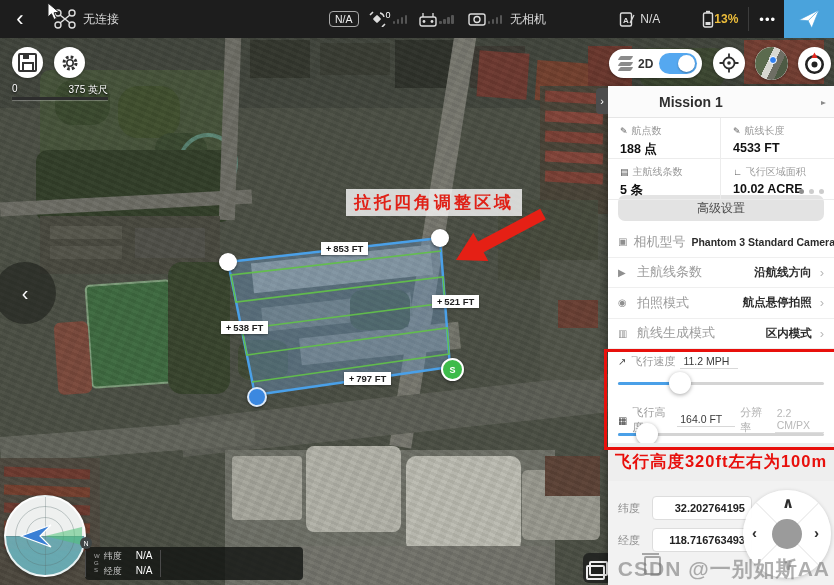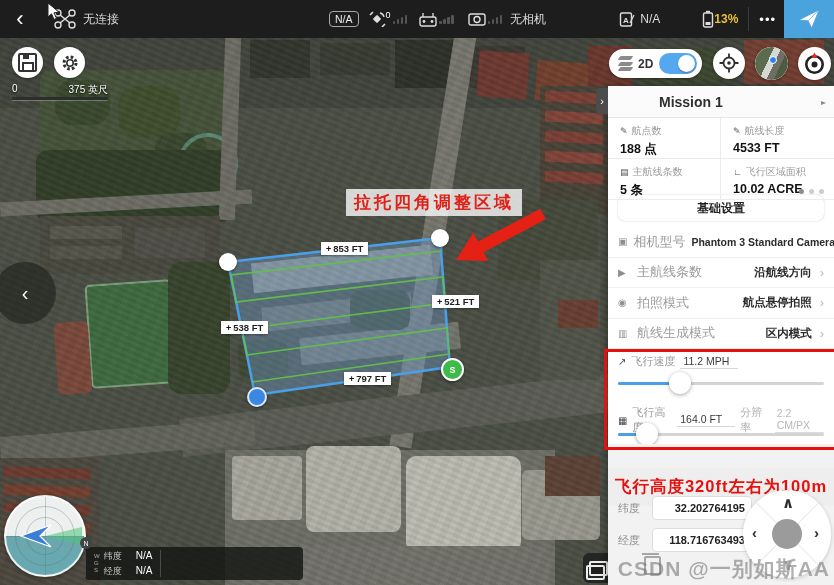--- a/index.html
+++ b/index.html
@@ -360,21 +360,21 @@
         </span>
       <div class="sv">10.02 ACRE</div>
       <span class="dots">
           <i class="on"></i>
           <i></i>
           <i></i>
         </span>
     </div>
   </div>
   <div class="tabs">
-    <div class="tab sel">基础设置</div>
+    <div class="tab">高级设置</div>
   </div>
   <div class="srow">
     <span class="ri">▣</span>
     <span class="rl">相机型号</span>
     <span class="rv" style="font-size:10.5px;">Phantom 3 Standard Camera</span>
 
   </div>
   <div class="srow">
     <span class="ri">▶</span>
     <span class="rl">主航线条数</span>
@@ -415,21 +415,21 @@
         <span class="xv">2.2 CM/PX</span>
       </span>
     </div>
     <div class="track">
       <div class="sl-fill" style="width: 14%;"></div>
       <div class="thumb" style="left: calc(14% - 11px);"></div>
     </div>
   </div>
 
   <div class="bottom-zone" style="top:358px;height:227px;"></div>
-  <div class="rednote" style="position:absolute;left:0;top:376px;width:226px;">飞行高度320ft左右为100m</div>
+  <div class="rednote" style="position:absolute;left:0;top:351px;width:226px;">飞行高度320ft左右为100m</div>
 
   <div style="position:absolute;left:0;top:402px;width:226px;">
     <div class="coordrow">
       <span class="cl">纬度</span>
       <span class="cbox">32.202764195</span>
     </div>
     <div class="coordrow">
       <span class="cl">经度</span>
       <span class="cbox">118.716763493</span>
     </div>

